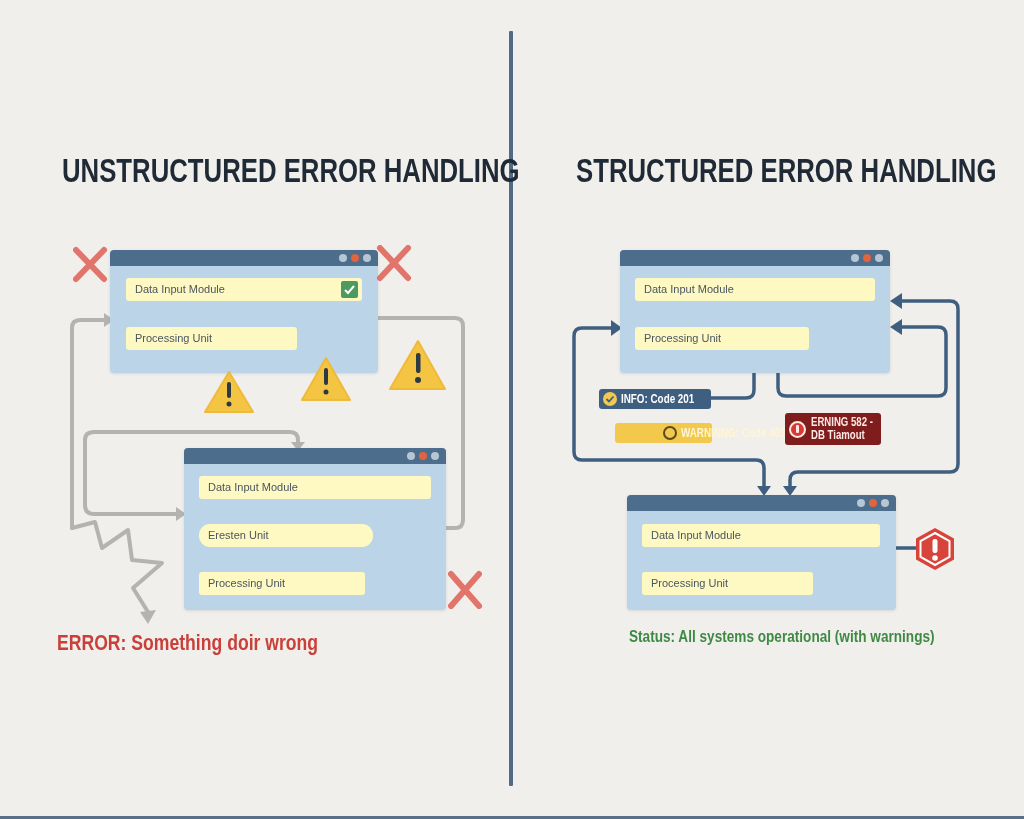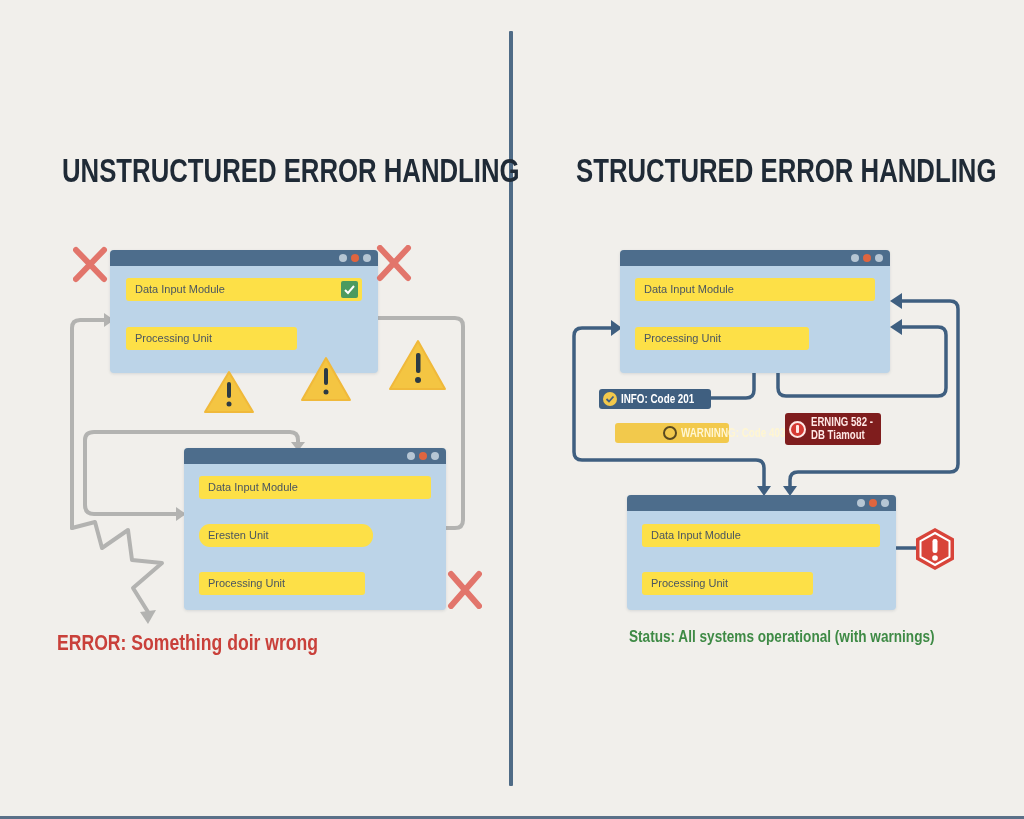--- a/index.html
+++ b/index.html
@@ -37,21 +37,21 @@
       box-shadow: 0 1px 3px rgba(60,80,100,0.15);
       overflow: hidden;
     }
     .win-bar {
       height: 16px; background: #4d6d8c; position: relative;
     }
     .dots { position: absolute; right: 7px; top: 4px; display: flex; gap: 4px; }
     .dot { width: 8px; height: 8px; border-radius: 50%; background: #b6c6d4; }
     .dot.mid { background: #e0653f; }
     .field {
-      position: absolute; background: #fde047; border-radius: 3px;
+      position: absolute; background: #fef9c3; border-radius: 3px;
       height: 23px; font-size: 11px; color: #4a5560;
       line-height: 23px; padding-left: 9px; white-space: nowrap;
     }
     .check {
       position: absolute; right: 4px; top: 3px; width: 17px; height: 17px;
       background: #4c9a5f; border-radius: 2px;
     }
     .badge {
       position: absolute; height: 20px; border-radius: 3px;
       font-weight: bold; font-size: 12px; line-height: 20px;
@@ -214,21 +214,21 @@
 
 <div class="badge badge-info" style="left:599px; top:389px; width:112px;">
   <span class="bicon" style="background:#f2c94c;">
     <svg width="14" height="14" viewBox="0 0 14 14" style="position:absolute;left:0;top:0;">
         <path d="M3.5 7 L6 9.5 L10.5 4.5" fill="none" stroke="#3f5f80" stroke-width="1.8"></path>
       </svg>
   </span>
   <span class="txt">INFO: Code 201</span>
 </div>
 
-<div class="badge badge-warn" style="left:615px; top:423px; width:114px;padding-left:48px;">
+<div class="badge badge-warn" style="left:615px; top:423px; width:97px;padding-left:48px;">
   <span class="bicon" style="background:#f2c94c; border:2px solid #5a4a20;"></span>
   <span class="txt">WARNINNG: Code 403</span>
 </div>
 
 <div class="badge badge-err" style="left:785px; top:413px; width:96px; line-height:13px;">
   <span class="bicon" style="width:17px;height:17px;background:#d63a33;border:2px solid #ffe8e5;margin-right:5px;">
     <span style="position:absolute;left:5px;top:2.5px;width:3px;height:8px;background:#ffe8e5;border-radius:1px;"></span>
   </span>
   <span style="display:flex;flex-direction:column;transform:scaleX(0.8);transform-origin:left center;font-size:12px;">
     <span>ERNING 582 -</span>

